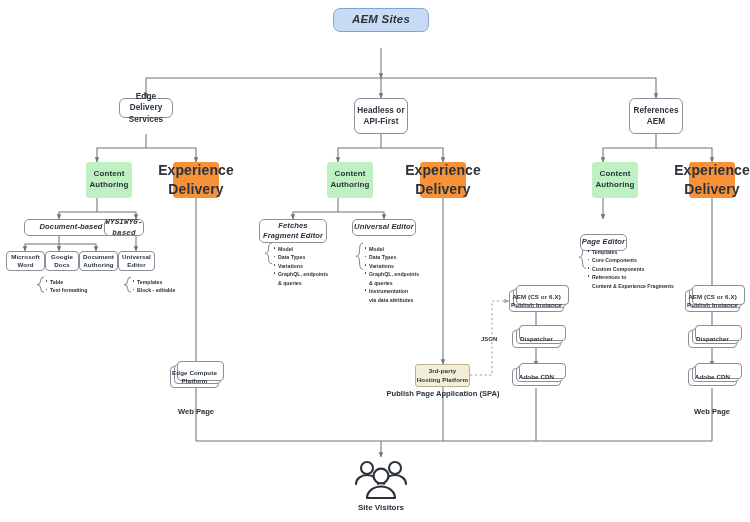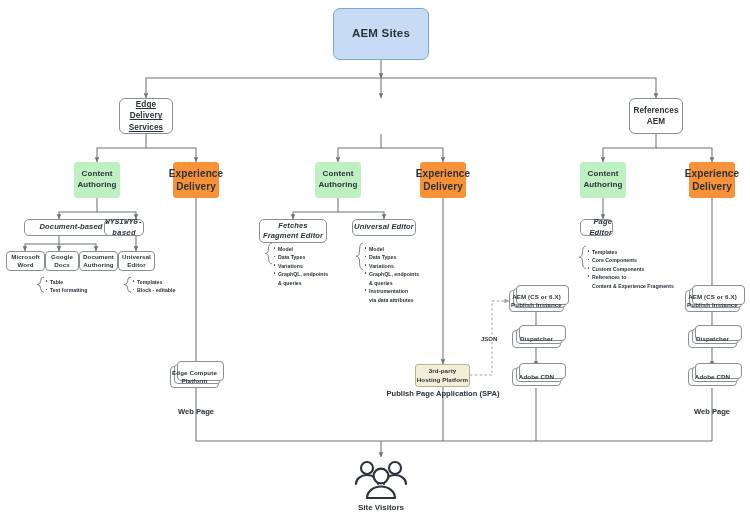--- a/index.html
+++ b/index.html
@@ -26,22 +26,22 @@
     font-weight:bold;
     line-height:1.35;
     letter-spacing:.1px;
     z-index:3;
   }
   .node.big{font-size:8.2px;border-radius:6px;}
   .node.root{
     background:#c7dcf4;border:1px solid #7ea7cf;border-radius:7px;
     font-size:11.5px;letter-spacing:.2px;
   }
-  .node.green{background:#bff0c2;border:1px solid #bff0c2;border-radius:3px;font-size:8px;}
-  .node.orange{background:#f79239;border:1px solid #f79239;border-radius:3px;font-size:10px;}
+  .node.green{background:#bff0c2;border:1px solid #bff0c2;border-radius:3px;font-size:8px;margin-left:12px;}
+  .node.orange{background:#f79239;border:1px solid #f79239;border-radius:3px;font-size:14px;}
   .node.italic{font-style:italic;font-weight:bold;font-size:7.6px;border-radius:5px;}
   .node.small{font-size:6.2px;font-weight:bold;border-radius:4px;line-height:1.3;}
   .node.cream{background:#f2eed8;border:1px solid #b9b48f;border-radius:3px;}
 
   
   .stack::before,.stack::after{
     content:"";position:absolute;box-sizing:border-box;
     border:1px solid #8a8f98;border-radius:4px;background:#fff;
     z-index:-1;
   }
@@ -145,26 +145,26 @@
 
     <g fill="none" stroke="#6d737c" stroke-width="0.9">
       <path d="M44,277 q-3.4,0 -3.4,3.8 q0,3.8 -3.4,3.8 q3.4,0 3.4,3.8 q0,3.8 3.4,3.8"></path>
       <path d="M131,277 q-3.4,0 -3.4,3.8 q0,3.8 -3.4,3.8 q3.4,0 3.4,3.8 q0,3.8 3.4,3.8"></path>
       <path d="M272,243 q-3.4,0 -3.4,5.2 q0,5.2 -3.4,5.2 q3.4,0 3.4,5.2 q0,5.2 3.4,5.2"></path>
       <path d="M363,243 q-3.4,0 -3.4,6.6 q0,6.6 -3.4,6.6 q3.4,0 3.4,6.6 q0,6.6 3.4,6.6"></path>
       <path d="M586,246 q-3.4,0 -3.4,5.6 q0,5.6 -3.4,5.6 q3.4,0 3.4,5.6 q0,5.6 3.4,5.6"></path>
     </g>
   </svg>
 
-  <div class="node root" style="left:333px;top:8px;width:96px;height:52px;">
+  <div class="node root" style="left:333px;top:8px;width:96px;height:24px;font-style:italic;">
     <span>AEM Sites</span>
   </div>
 
 
-  <div class="node big" style="left:119px;top:98px;width:54px;height:36px;text-decoration:underline;">
+  <div class="node big" style="left:119px;top:98px;width:54px;height:20px;">
     <span>Edge Delivery Services</span>
   </div>
   <div class="node green" style="left:74px;top:162px;width:46px;height:36px;">
     <span>Content Authoring</span>
   </div>
   <div class="node orange" style="left:173px;top:162px;width:46px;height:36px;">
     <span>Experience Delivery</span>
   </div>
   <div class="node italic" style="left:24px;top:219px;width:94px;height:17px;">
     <span>Document-based</span>
@@ -194,20 +194,23 @@
     <div class="b">Block - editable</div>
   </div>
 
   <div class="node small stack" style="left:170px;top:366px;width:49px;height:22px;">
     <span>Edge Compute Platform</span>
   </div>
   <div class="caption" style="left:156px;top:407px;width:80px;">
     <span>Web Page</span>
   </div>
 
+  <div class="node big" style="left:354px;top:98px;width:54px;height:36px;">
+    <span>Headless or API-First</span>
+  </div>
   <div class="node green" style="left:315px;top:162px;width:46px;height:36px;">
     <span>Content Authoring</span>
   </div>
   <div class="node orange" style="left:420px;top:162px;width:46px;height:36px;">
     <span>Experience Delivery</span>
   </div>
   <div class="node italic" style="left:259px;top:219px;width:68px;height:24px;">
     <span>Fetches Fragment Editor</span>
   </div>
   <div class="node italic" style="left:352px;top:219px;width:64px;height:17px;">
@@ -253,21 +256,21 @@
 
   <div class="node big" style="left:629px;top:98px;width:54px;height:36px;">
     <span>References AEM</span>
   </div>
   <div class="node green" style="left:580px;top:162px;width:46px;height:36px;">
     <span>Content Authoring</span>
   </div>
   <div class="node orange" style="left:689px;top:162px;width:46px;height:36px;">
     <span>Experience Delivery</span>
   </div>
-  <div class="node italic" style="left:580px;top:219px;width:33px;height:17px;text-align:right;">
+  <div class="node italic" style="left:580px;top:234px;width:47px;height:17px;">
     <span>Page Editor</span>
   </div>
   <div class="bullets" style="left:587px;top:248px;">
     <div class="b">Templates</div>
     <div class="b">Core Components</div>
     <div class="b">Custom Components</div>
     <div class="b">References to</div>
     <div class="cont">Content &amp; Experience Fragments</div>
   </div>
 

